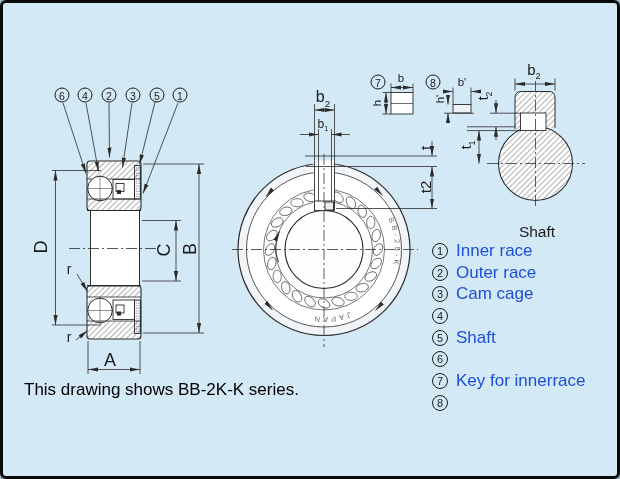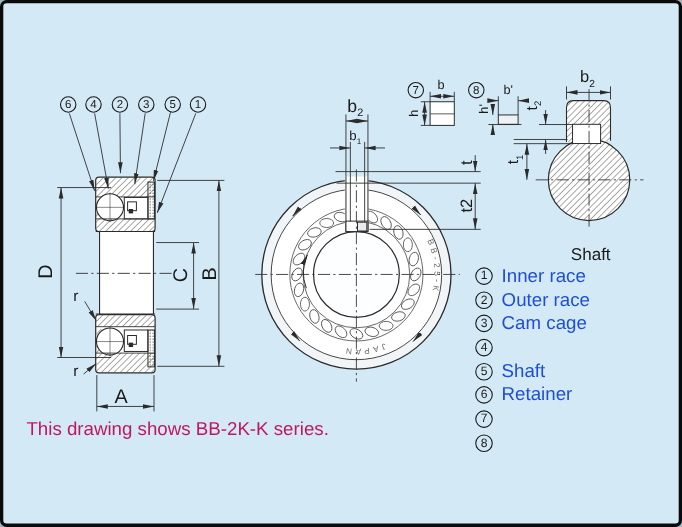--- a/index.html
+++ b/index.html
@@ -10,21 +10,21 @@
   .rot{transform:translate(-50%,-50%) rotate(-90deg);}
   sub{font-size:0.62em;}
   .co{position:absolute;width:15px;height:15px;border:1.4px solid #1a1a1a;border-radius:50%;
       display:flex;align-items:center;justify-content:center;font-size:10.5px;color:#1a1a1a;
       transform:translate(-50%,-50%);box-sizing:border-box;background:transparent;}
   .legend{position:absolute;left:429px;top:237px;display:flex;flex-direction:column;}
   .legend-row{display:flex;align-items:center;height:21.7px;}
   .legend-co{width:16px;height:16px;border:1.4px solid #1a1a1a;border-radius:50%;flex:0 0 auto;
       display:flex;align-items:center;justify-content:center;font-size:11px;color:#1a1a1a;box-sizing:border-box;}
   .legend-label{margin-left:8px;font-size:17px;color:#1d4ed8;text-align:center;}
-  .caption{position:absolute;left:21px;top:377px;font-size:17px;color:#be185d;}
+  .caption{position:absolute;left:21px;top:377px;font-size:17px;color:#000000;}
 </style>
 </head>
 <body>
 
 <div class="frame">
 
 <svg width="620" height="479" viewBox="0 0 620 479">
   <defs>
     <pattern id="h1" width="4" height="4" patternUnits="userSpaceOnUse" patternTransform="rotate(45)">
       <line x1="0" y1="0" x2="0" y2="4" stroke="#3c3c3c" stroke-width="0.8"></line>
@@ -273,24 +273,24 @@
   </div>
   <div class="legend-row">
     <span class="legend-co">4</span>
   </div>
   <div class="legend-row">
     <span class="legend-co">5</span>
     <span class="legend-label">Shaft</span>
   </div>
   <div class="legend-row">
     <span class="legend-co">6</span>
-    <span class="legend-label">Retainer</span>
   </div>
   <div class="legend-row">
     <span class="legend-co">7</span>
+    <span class="legend-label">Key for innerrace</span>
   </div>
   <div class="legend-row">
     <span class="legend-co">8</span>
   </div>
 </div>
 
 <div class="caption">This drawing shows BB-2K-K series.</div>
 
 </div>
 

